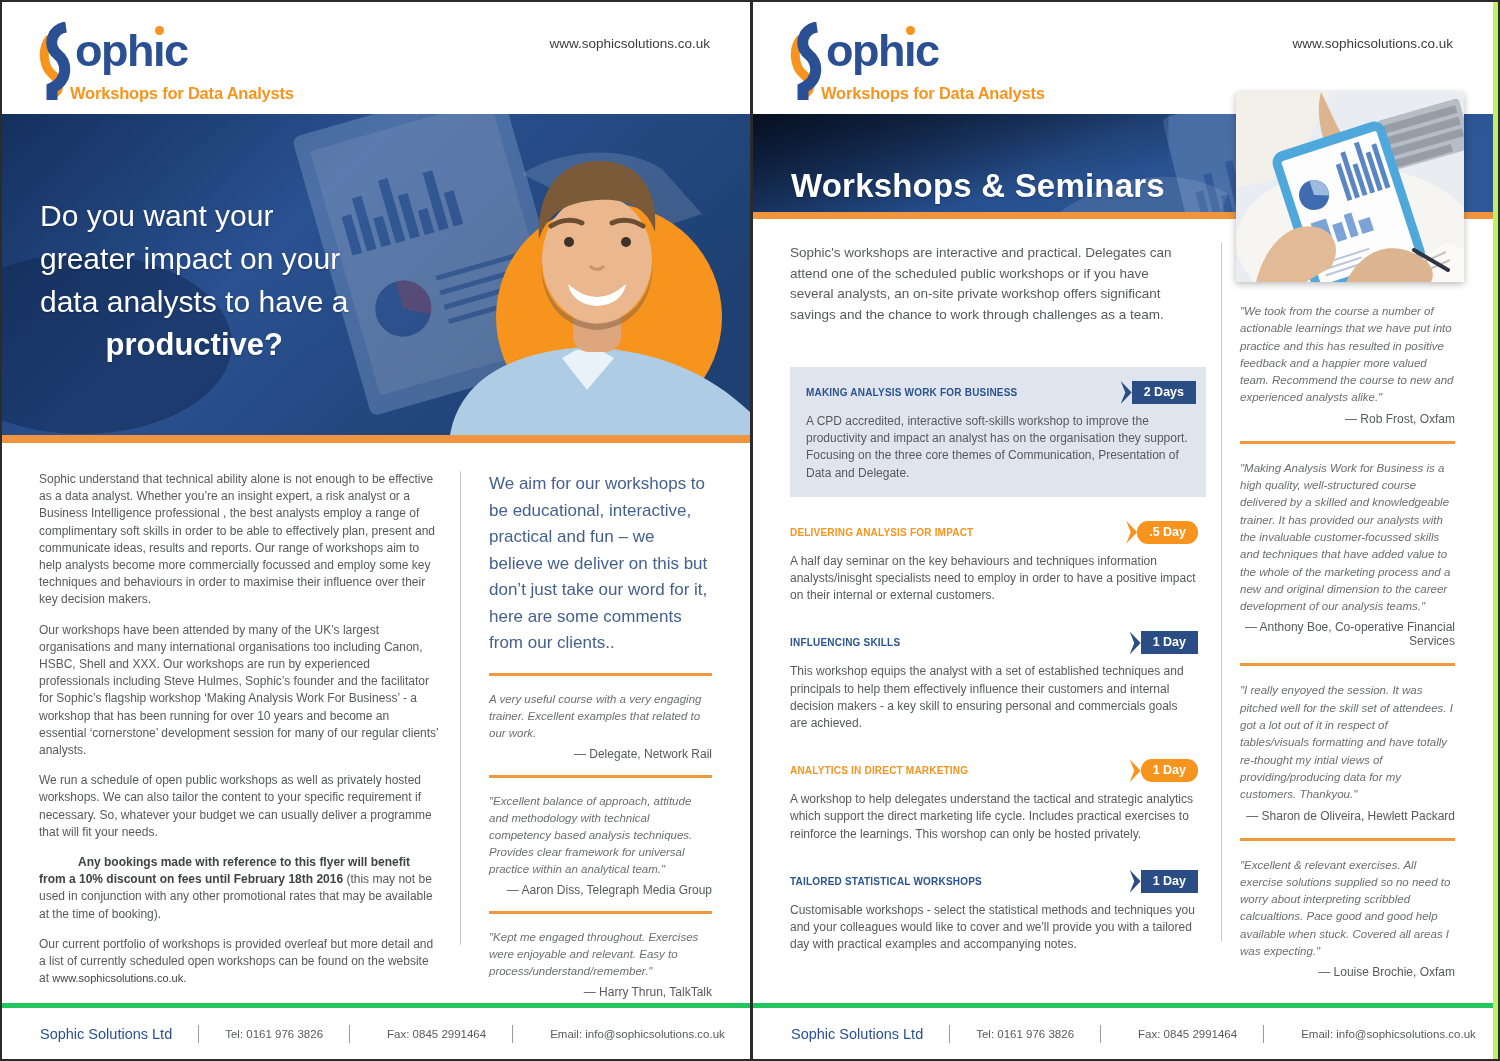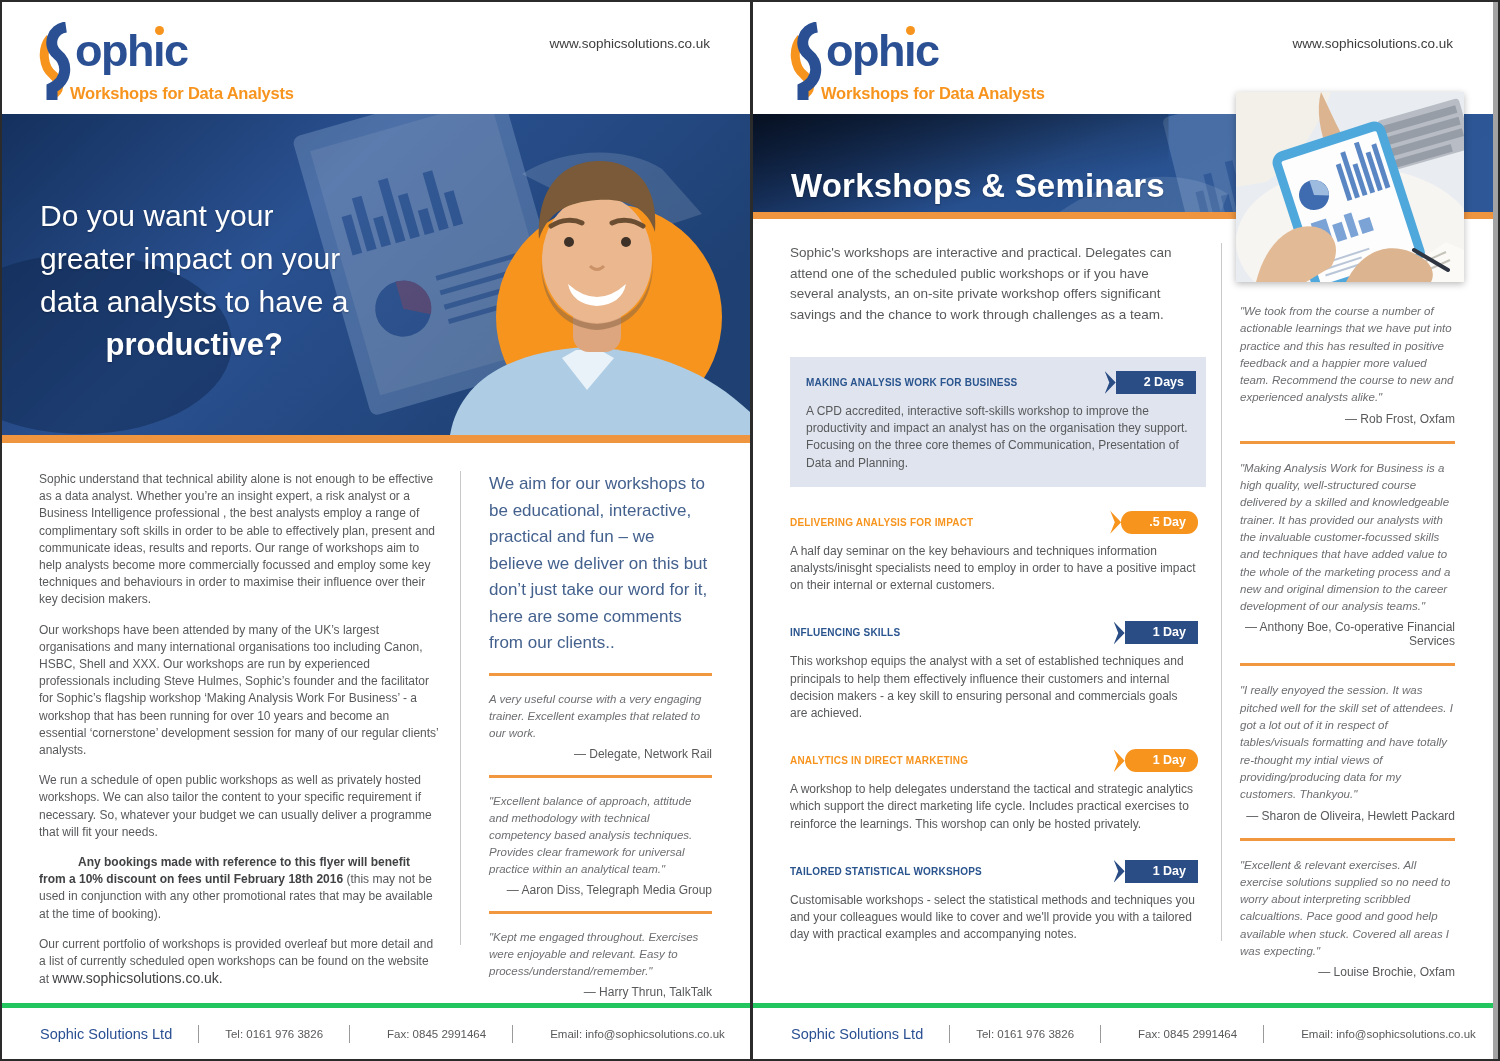--- a/index.html
+++ b/index.html
@@ -1,19 +1,19 @@
 <!DOCTYPE html>
 <html><head>
 <meta charset="utf-8">
 <style>
   * { margin:0; padding:0; box-sizing:border-box; }
   html,body { background:#e8e8e8; }
   body { font-family:"Liberation Sans", sans-serif; width:1500px; height:1061px; }
 
-  .sheet { width:1500px; height:1061px; display:flex; border:2px solid #2b2b2b; background:#a3a3a3; }
+  .sheet { width:1500px; height:1061px; display:flex; border:2px solid #2b2b2b; background:#bef264; }
   .page  { position:relative; width:748px; height:1057px; background:#fff; overflow:hidden; }
   .page.right { width:743px; border-left:3px solid #2b2b2b; }
 
   
   .page-head { position:relative; height:112px; background:#fff; }
   .logo { position:absolute; left:36px; top:20px; }
   .logo-row { display:flex; align-items:flex-start; }
   .s-mark { width:36px; height:78px; margin-right:1px; }
   .logo-word { font-size:45px; font-weight:bold; color:#2a5093; letter-spacing:-1.5px; line-height:58px; }
   .logo-i { position:relative; }
@@ -43,37 +43,37 @@
   .lmain { width:421px; padding-right:21px; }
   .rmain { width:416px; }
   .vdiv  { width:1px; background:#c9c9c9; margin-bottom:18px; }
   .page.right .vdiv { margin-left:15px; }
   .laside { width:223px; margin-left:28px; }
   .raside { width:215px; margin-left:18px; padding-top:60px; }
 
   
   .para { font-size:12px; line-height:17.2px; color:#58595b; margin-bottom:13px; }
   .para b { color:#414244;margin-left:39px; }
-  .para .big-url { font-size:14px; color:#414244; }
+  .para .big-url { font-size:11px; color:#414244; }
 
   
   .quote-intro { font-size:17px; line-height:26.5px; color:#44618e; margin-bottom:16px; }
   .t-divider { height:3px; background:#f0973f; margin:14px 0 15px 0; }
   .testimonial { font-size:11.5px; line-height:17px; font-style:italic; color:#6d6e71; }
   .attribution { font-size:12px; color:#58595b; text-align:right; margin-top:5px; font-style:normal; }
 
   
-  .intro { width:398px; font-size:13.5px; line-height:20.5px; color:#58595b; margin-bottom:32px; }
+  .intro { width:398px; font-size:13.5px; line-height:20.5px; color:#58595b; margin-bottom:42px; }
   .workshop { margin-bottom:27px; padding-right:8px; }
   .workshop.highlight { background:#dfe4ee; padding:14px 10px 15px 16px; margin-bottom:24px; }
   .w-head { display:flex; justify-content:space-between; align-items:center; margin-bottom:9px; }
   .w-title { font-size:10px; font-weight:bold; letter-spacing:0.2px; }
   .w-title.blue { color:#2a548e; }
   .w-title.orange { color:#f7941e; }
-  .badge { position:relative; display:inline-block; font-size:12.5px; font-weight:bold; color:#fff; padding:4px 12px 5px 28px; margin-left:14px; white-space:nowrap; }
+  .badge { position:relative; display:inline-block; font-size:12.5px; font-weight:bold; color:#fff; padding:4px 12px 5px 12px; margin-left:14px; white-space:nowrap; }
   .badge::before { content:""; position:absolute; left:-11px; top:0; bottom:0; width:11px;
                    clip-path:polygon(0 0, 100% 50%, 0 100%, 42% 50%); }
   .badge.blue { background:#2b4d85; }
   .badge.blue::before { background:#2b4d85; }
   .badge.orange { background:#f7941e;border-radius:11px; }
   .badge.orange::before { background:#f7941e; }
   .w-desc { font-size:12px; line-height:17.2px; color:#58595b; }
 
   
   .raside .testimonial { font-size:11.5px; line-height:17.3px; }
@@ -298,21 +298,21 @@
 
     <div class="cols">
       <div class="rmain">
         <p class="intro">Sophic's workshops are interactive and practical. Delegates can attend one of the scheduled public workshops or if you have several analysts, an on-site private workshop offers significant savings and the chance to work through challenges as a team.</p>
 
         <div class="workshop highlight">
           <div class="w-head">
             <span class="w-title blue">MAKING ANALYSIS WORK FOR BUSINESS</span>
             <span class="badge blue">2 Days</span>
           </div>
-          <div class="w-desc">A CPD accredited, interactive soft-skills workshop to improve the productivity and impact an analyst has on the organisation they support. Focusing on the three core themes of Communication, Presentation of Data and Planning.</div>
+          <div class="w-desc">A CPD accredited, interactive soft-skills workshop to improve the productivity and impact an analyst has on the organisation they support. Focusing on the three core themes of Communication, Presentation of Data and Delegate.</div>
         </div>
 
         <div class="workshop">
           <div class="w-head">
             <span class="w-title orange">DELIVERING ANALYSIS FOR IMPACT</span>
             <span class="badge orange">.5 Day</span>
           </div>
           <div class="w-desc">A half day seminar on the key behaviours and techniques information analysts/inisght specialists need to employ in order to have a positive impact on their internal or external customers.</div>
         </div>
 

